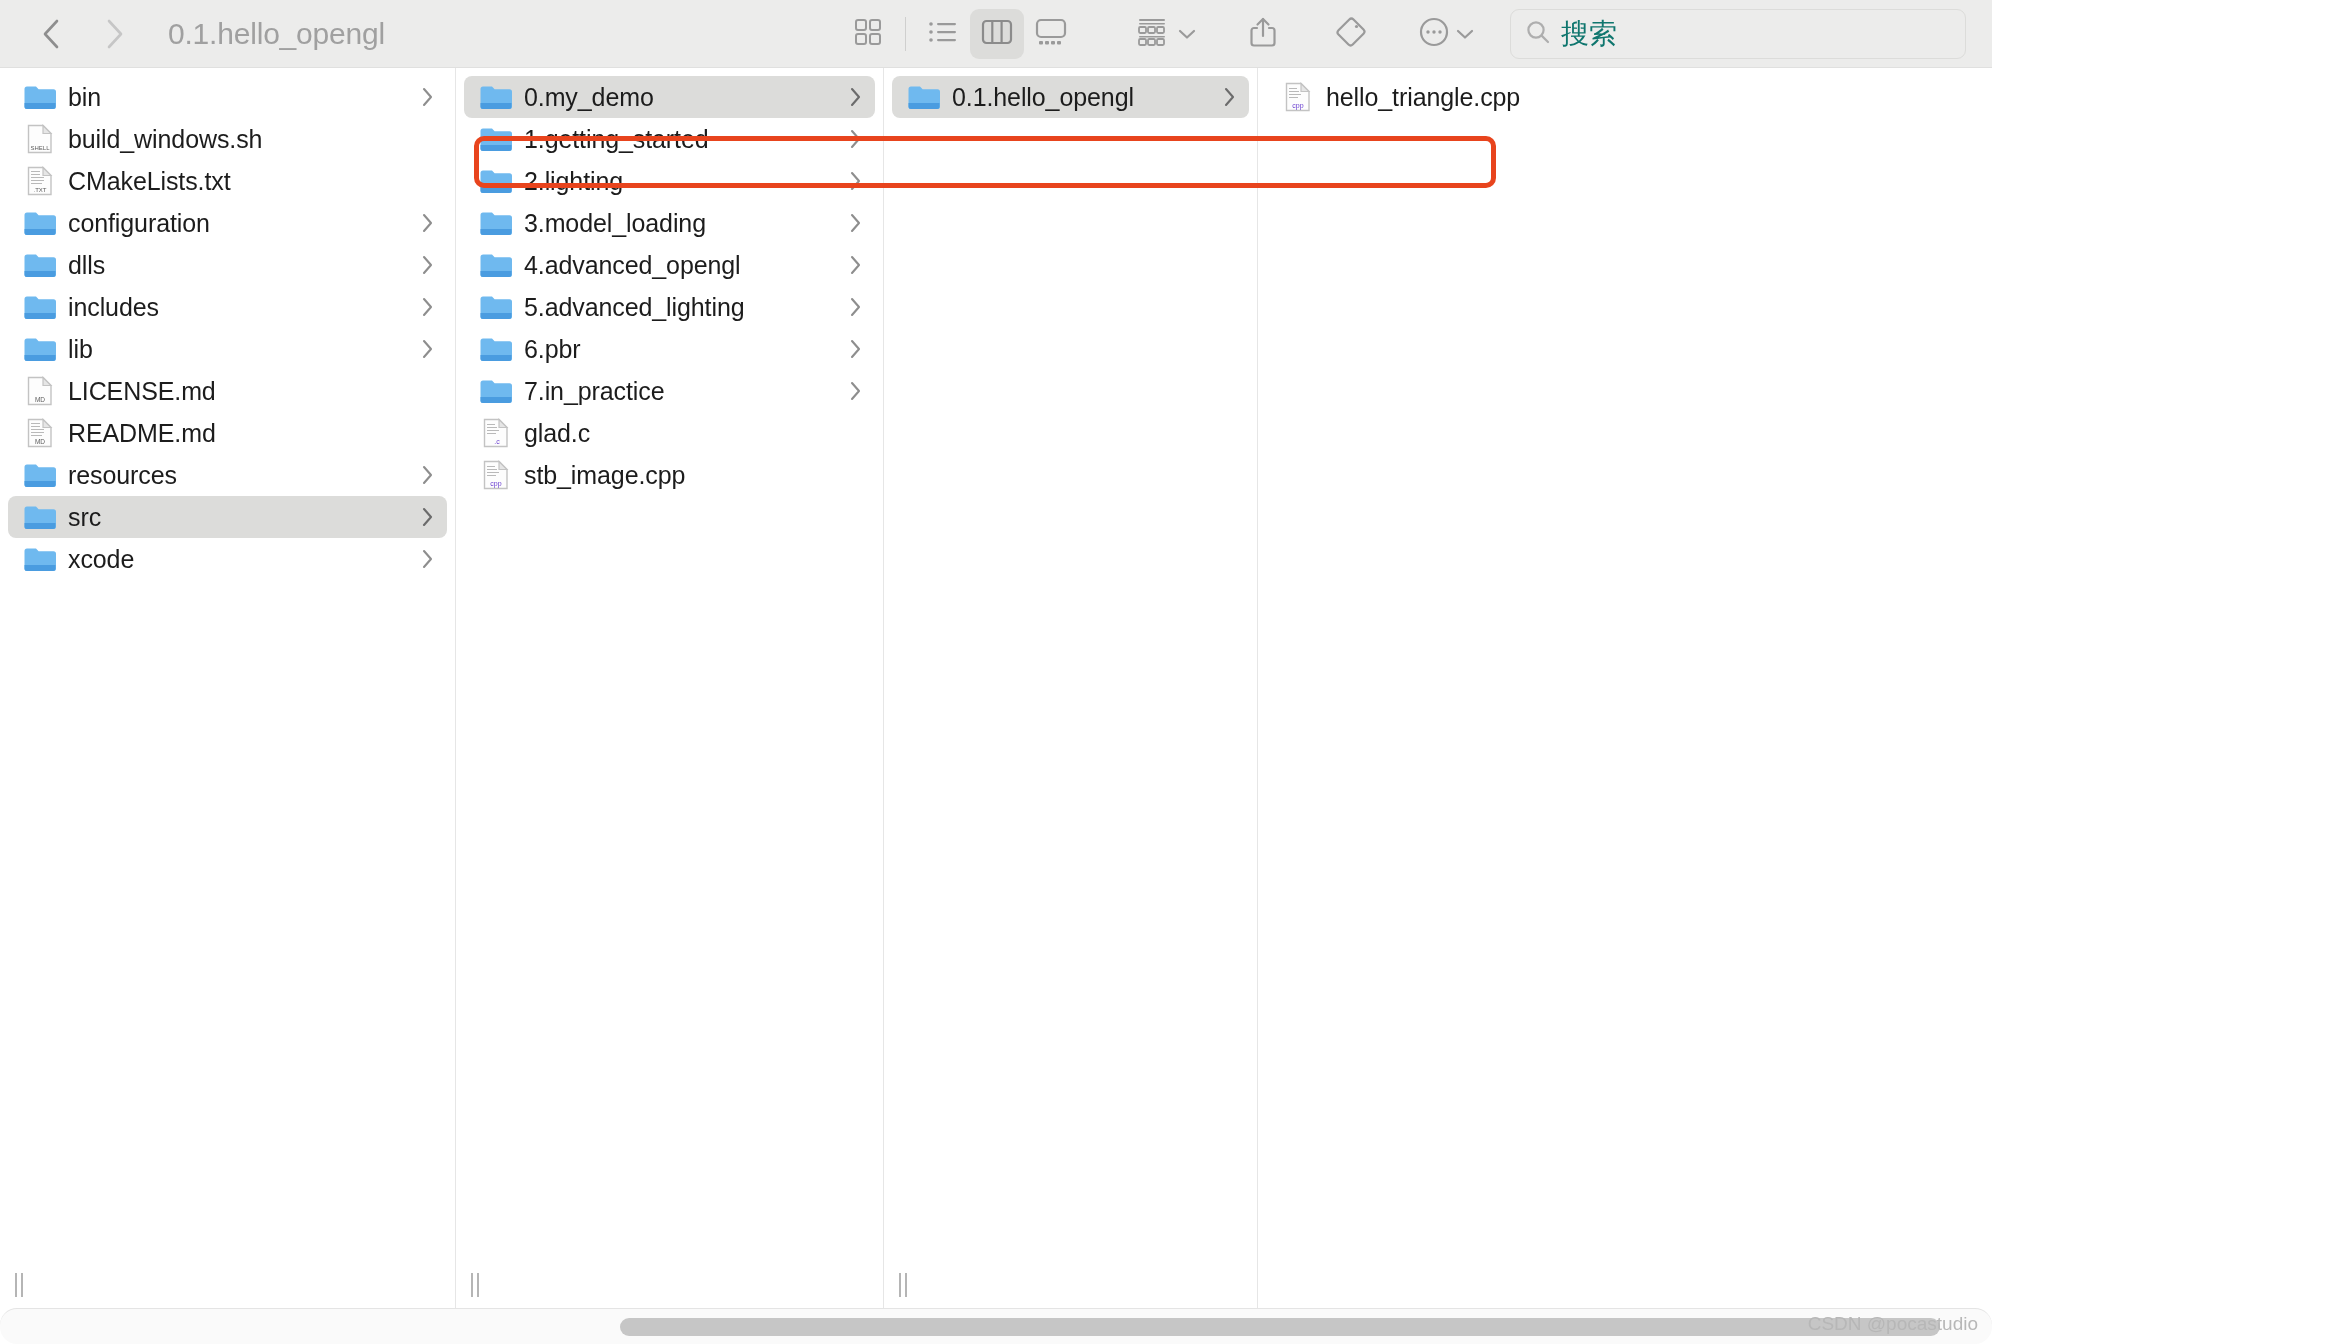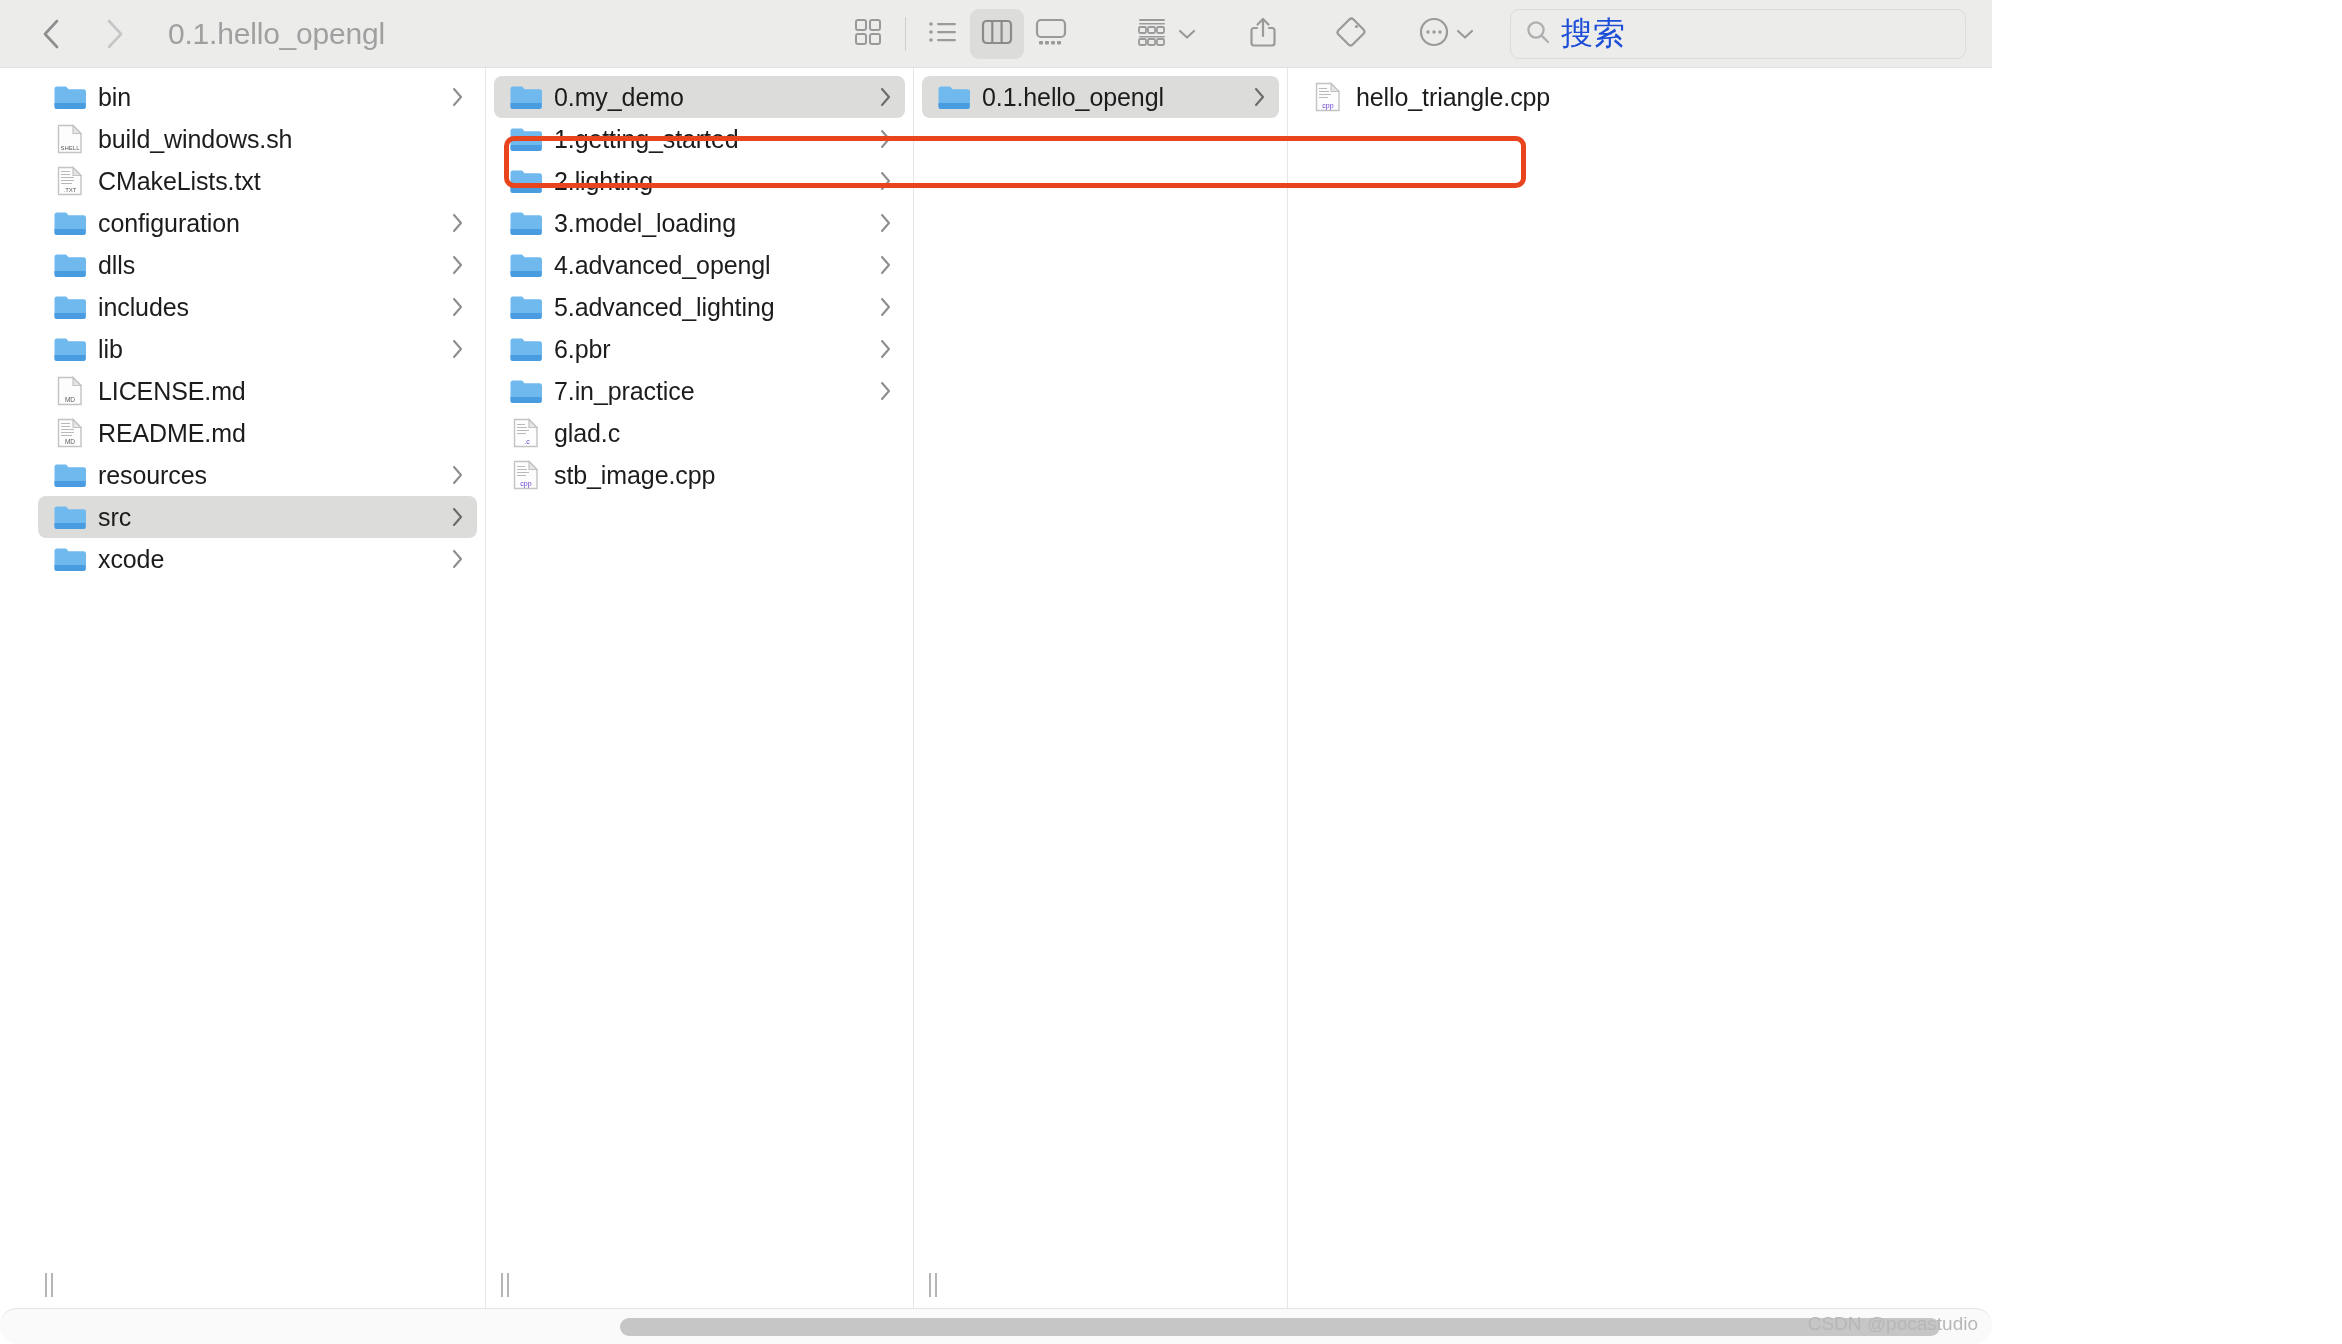--- a/index.html
+++ b/index.html
@@ -69,31 +69,30 @@
     width: 456px; height: 50px;
     border: 1px solid #dcdcda;
     border-radius: 9px;
     background: #ececeb;
     display: flex; align-items: center;
     padding: 0 14px;
     gap: 10px;
     margin-left: 30px;
   }
   #search-input-text {
-    font-size: 32px; color: #1d4ed8;
+    font-size: 28px; color: #0f766e;
   }
 
   
   #columns {
     flex: 1 1 auto;
     display: flex;
     min-height: 0;
     background: #1d4ed8;
     position: relative;
-    margin-left: 30px;
   }
   .column {
     position: relative;
     height: 100%;
     background: #ffffff;
     border-right: 1px solid #e6e6e6;
     display: flex; flex-direction: column;
     overflow: hidden;
   }
   .col-1 { width: 456px; }

